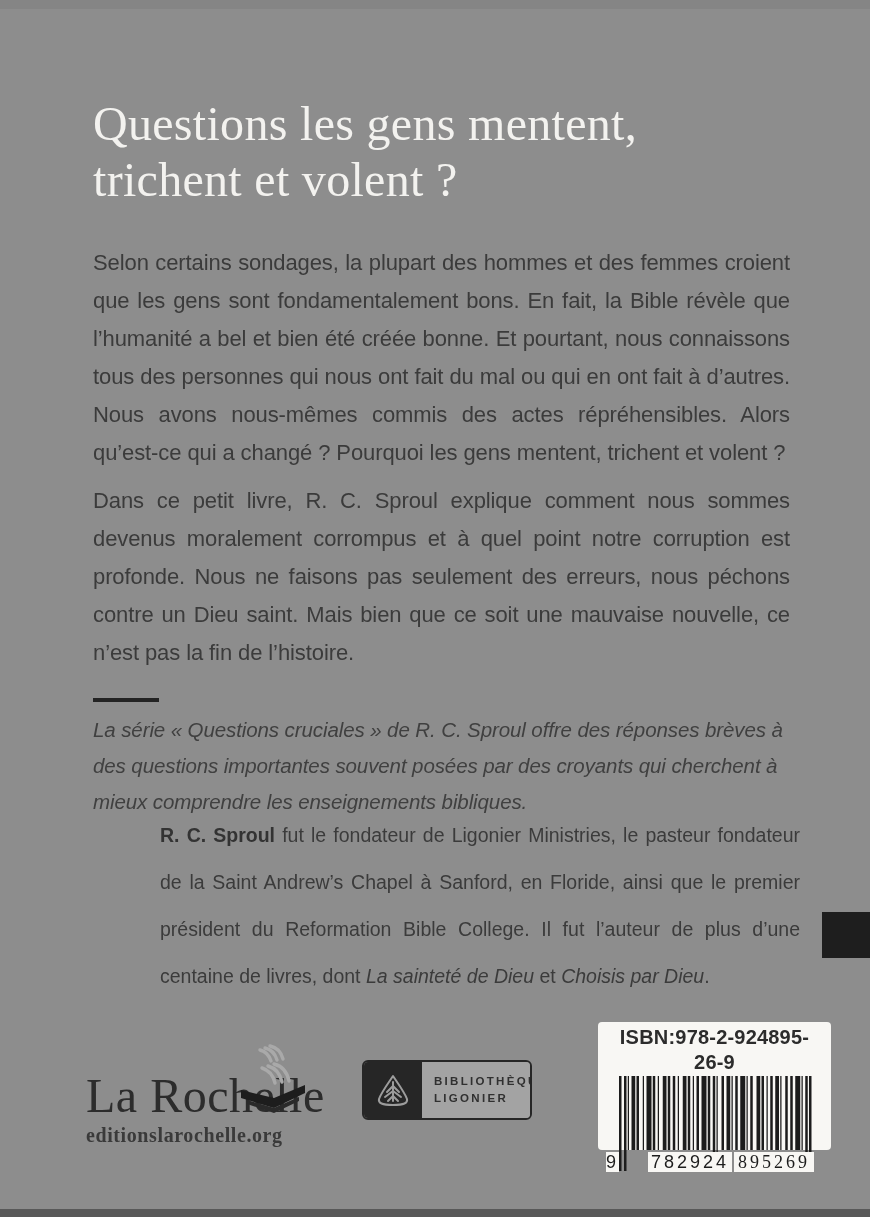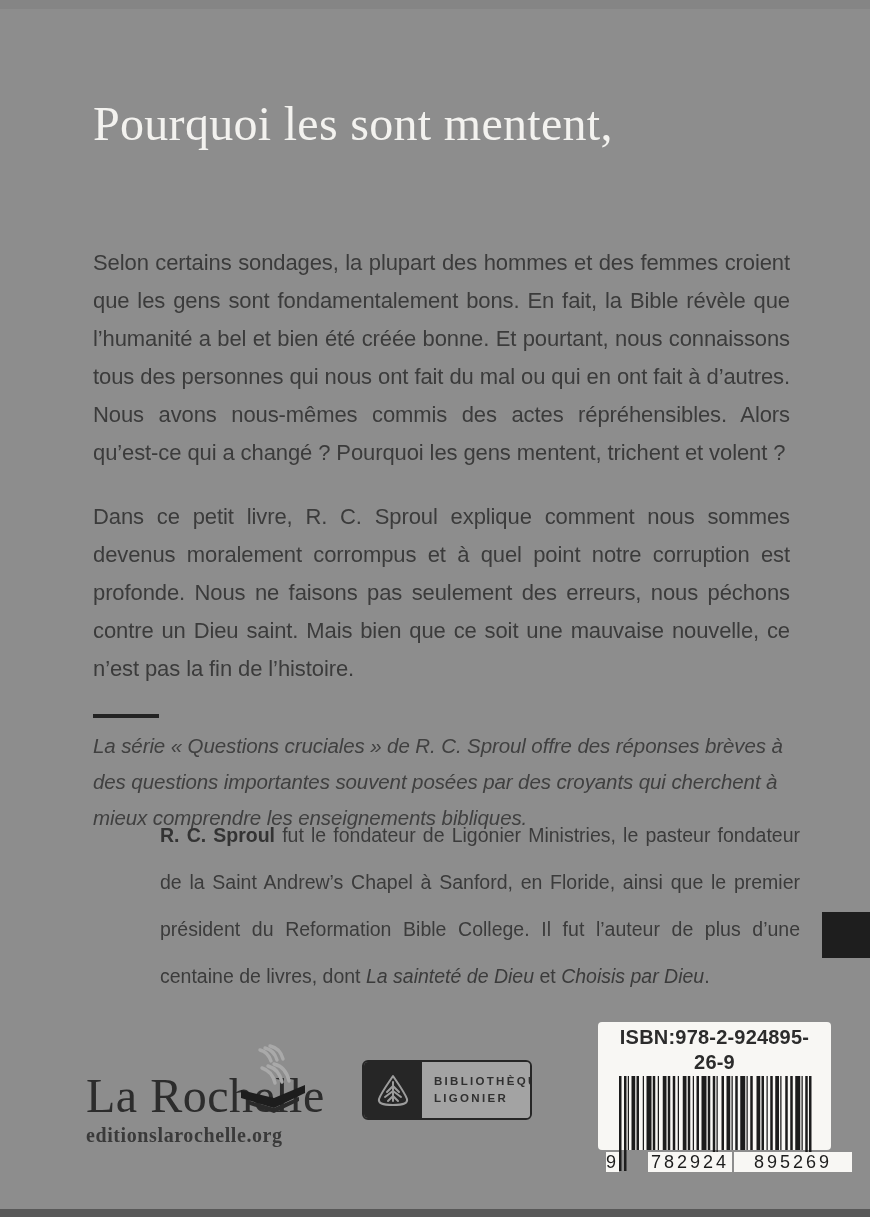--- a/index.html
+++ b/index.html
@@ -25,21 +25,21 @@
     letter-spacing: 0.3px;
   }
 
   .text-col { position: absolute; left: 93px; top: 244px; width: 697px; }
   .text-col p {
     font-size: 22px; line-height: 38px;
     color: #3b3b3b;
     letter-spacing: -0.1px;
     text-align: justify;
   }
-  .text-col p + p { margin-top: 26px; }
+  .text-col p + p { margin-top: 10px; }
 
   .divider { margin-top: 26px; width: 66px; height: 4px; background: #232323; }
 
   .series {
     margin-top: 10px;
     font-style: italic;
     font-size: 20.5px !important;
     line-height: 36px !important;
     color: #404040 !important;
     text-align: left !important;
@@ -112,29 +112,29 @@
   .bars-wrap svg { position: absolute; left: 13px; top: 0; }
   .bc-digit {
     position: absolute; bottom: 0;
     font-size: 18px; color: #1d1d1d;
     letter-spacing: 3px;
     background: #f8f7f4;
     line-height: 20px;
   }
   .d9  { left: 0; }
   .dg1 { left: 42px; padding: 0 3px; }
-  .dg2 { left: 128px; padding: 0 20px; }
+  .dg2 { left: 128px; padding: 0 4px; font-family: Liberation Serif, serif; }
 </style>
 </head>
 <body>
 
 <div class="cover">
   <div class="edge-top"></div>
 
-  <h1 class="title"><span>Pourquoi les sont mentent,</span><br></h1>
+  <h1 class="title"><span>Questions les gens mentent,</span><br><span>trichent et volent ?</span></h1>
 
   <div class="text-col">
     <p>Selon certains sondages, la plupart des hommes et des femmes croient que les gens sont fondamentalement bons. En fait, la Bible révèle que l’humanité a bel et bien été créée bonne. Et pourtant, nous connaissons tous des personnes qui nous ont fait du mal ou qui en ont fait à d’autres. Nous avons nous-mêmes commis des actes répréhensibles. Alors qu’est-ce qui a changé ? Pourquoi les gens mentent, trichent et volent ?</p>
     <p>Dans ce petit livre, R. C. Sproul explique comment nous sommes devenus moralement corrompus et à quel point notre corruption est profonde. Nous ne faisons pas seulement des erreurs, nous péchons contre un Dieu saint. Mais bien que ce soit une mauvaise nouvelle, ce n’est pas la fin de l’histoire.</p>
     <div class="divider"></div>
     <p class="series">La série « Questions cruciales » de R. C. Sproul offre des réponses brèves à des questions importantes souvent posées par des croyants qui cherchent à mieux comprendre les enseignements bibliques.</p>
   </div>
 
   <p class="bio"><strong>R. C. Sproul</strong><span> fut le fondateur de Ligonier Ministries, le pasteur fondateur de la Saint Andrew’s Chapel à Sanford, en Floride, ainsi que le premier président du Reformation Bible College. Il fut l’auteur de plus d’une centaine de livres, dont </span><em>La sainteté de Dieu</em><span> et </span><em>Choisis par Dieu</em><span>.</span></p>
 

